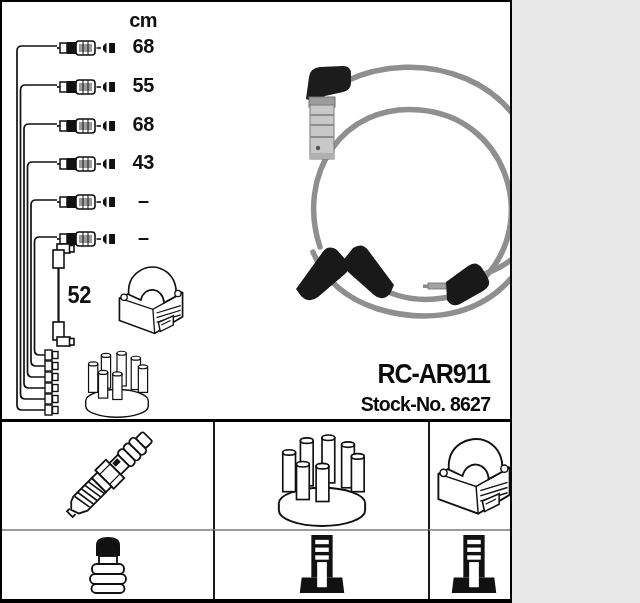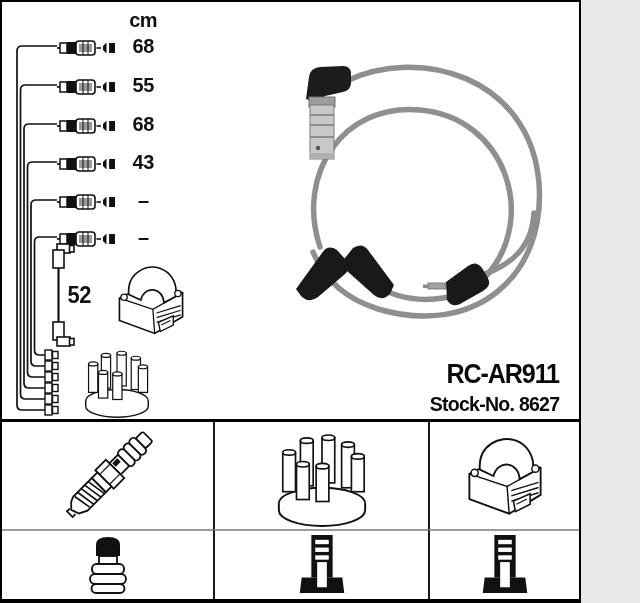--- a/index.html
+++ b/index.html
@@ -1,17 +1,17 @@
 <!DOCTYPE html>
 <html><head>
 <meta charset="utf-8">
 <style>
   html,body{margin:0;padding:0;background:#e8e8e8;}
   .frame{
-    position:relative;width:581px;height:603px;box-sizing:border-box;
+    position:relative;width:512px;height:603px;box-sizing:border-box;
     background:#fff;border:2px solid #000;border-bottom-width:4px;
     font-family:"Liberation Sans",sans-serif;overflow:hidden;
   }
   .abs{position:absolute;}
   .len-label{
     position:absolute;left:126px;width:32px;text-align:center;
     font:bold 21px/22px "Liberation Sans",sans-serif;color:#111;
     letter-spacing:-0.5px;transform:scaleX(.95);transform-origin:left;
   }
   .unit-label{top:7px;}

